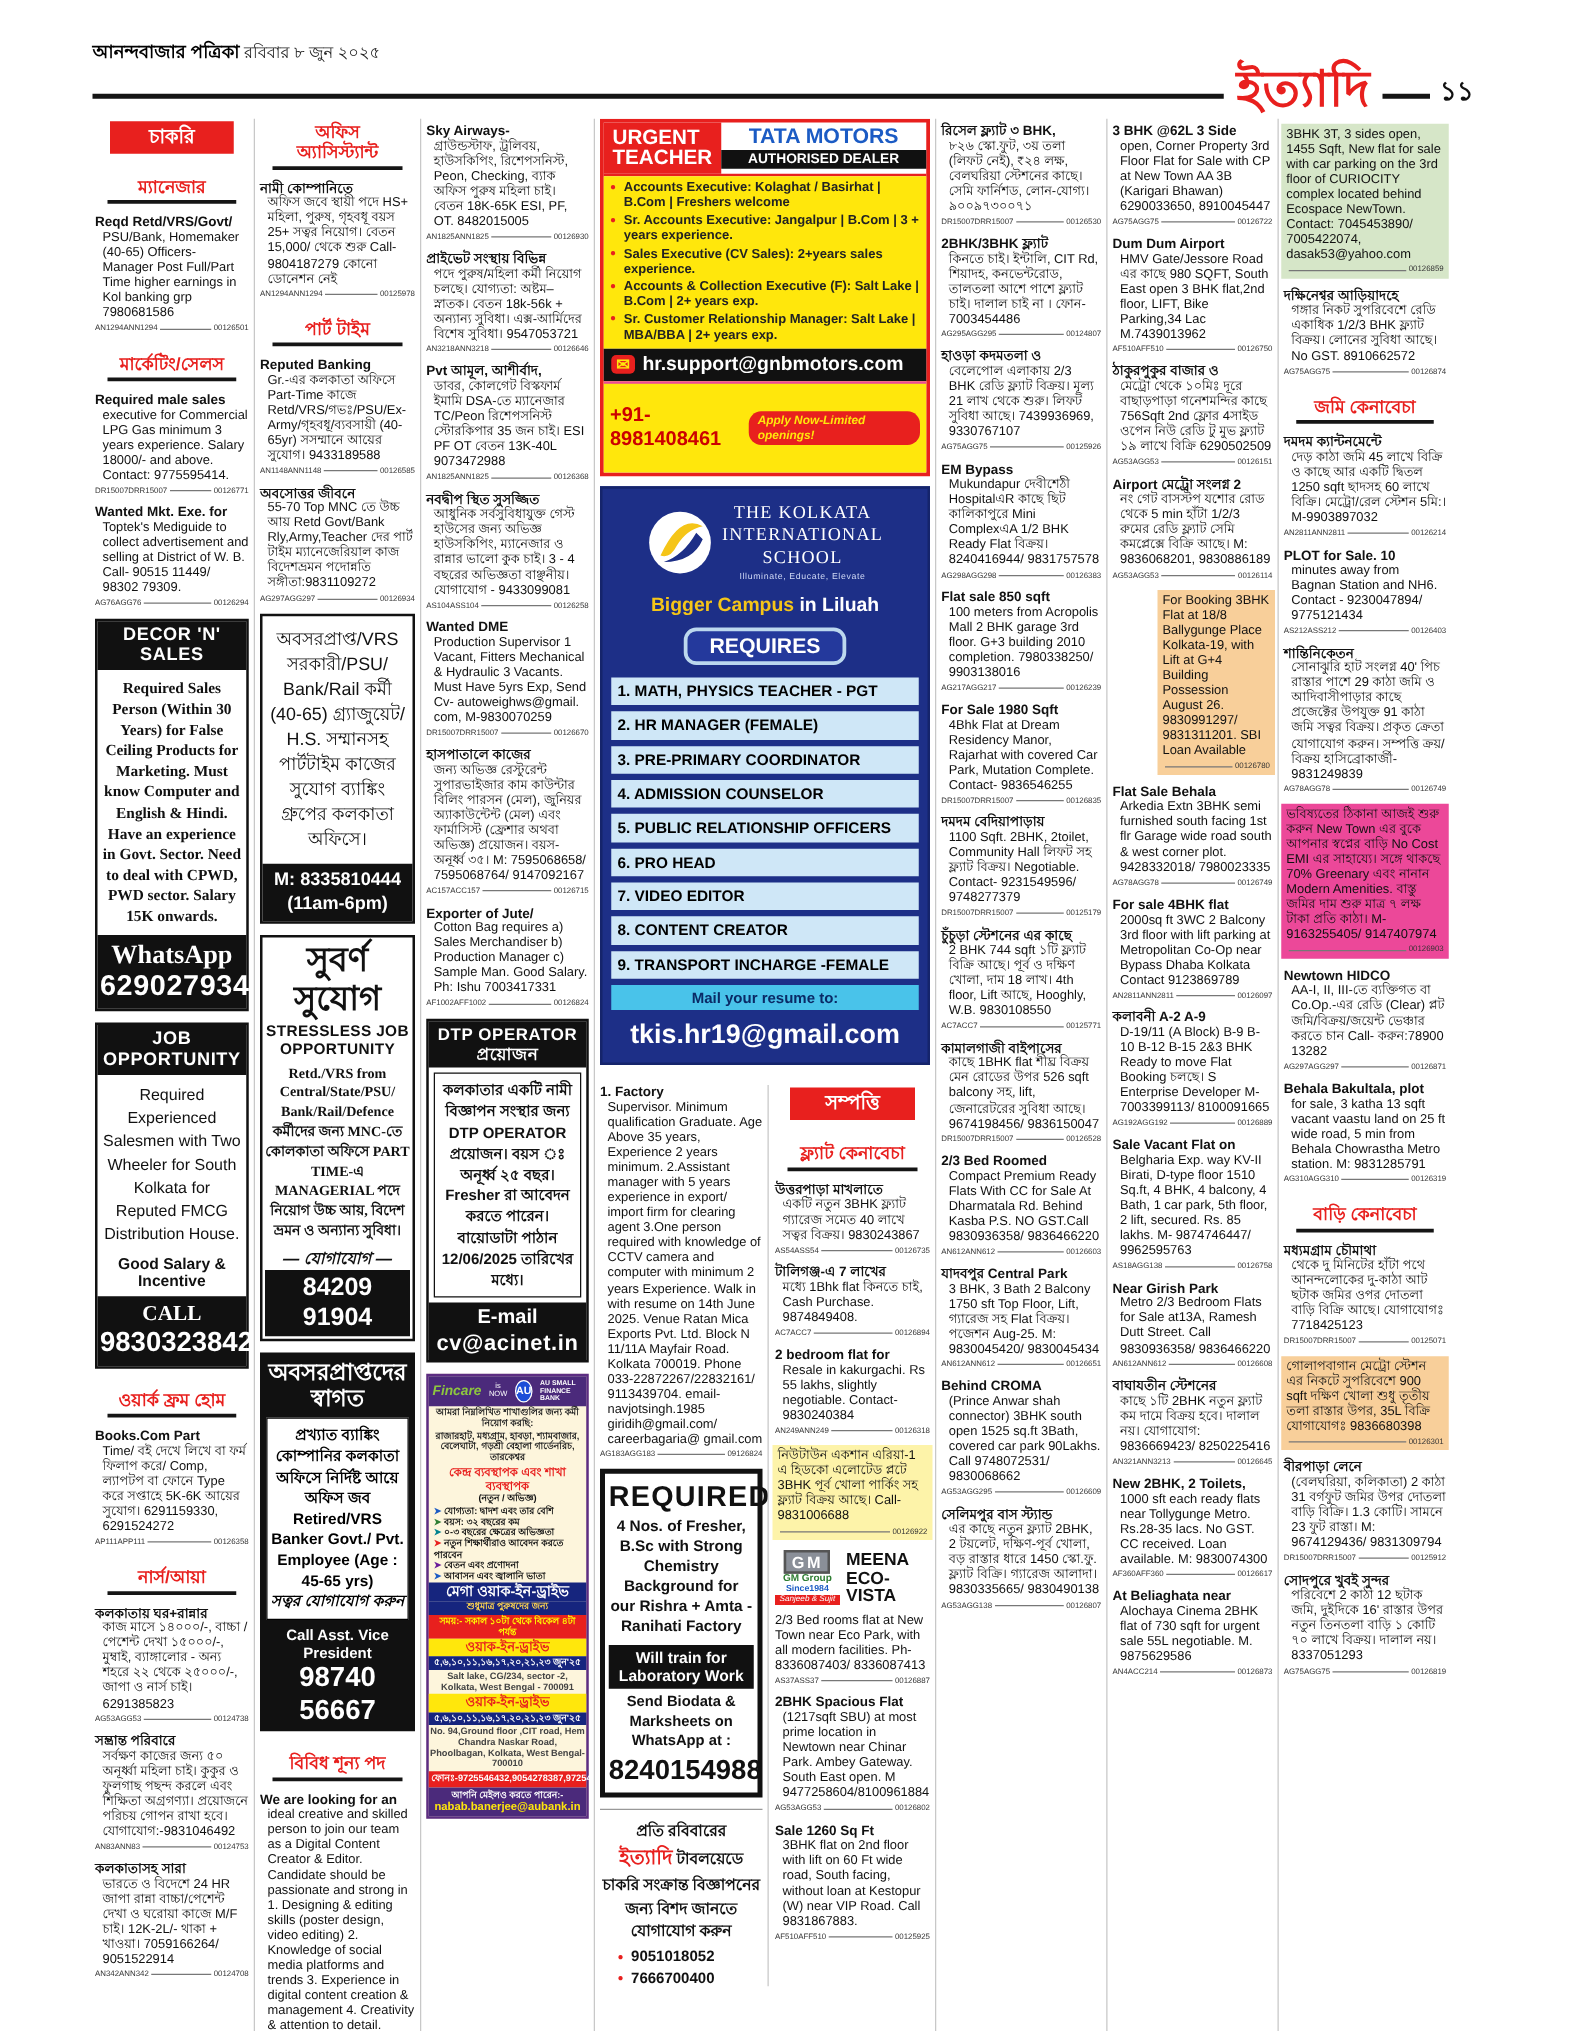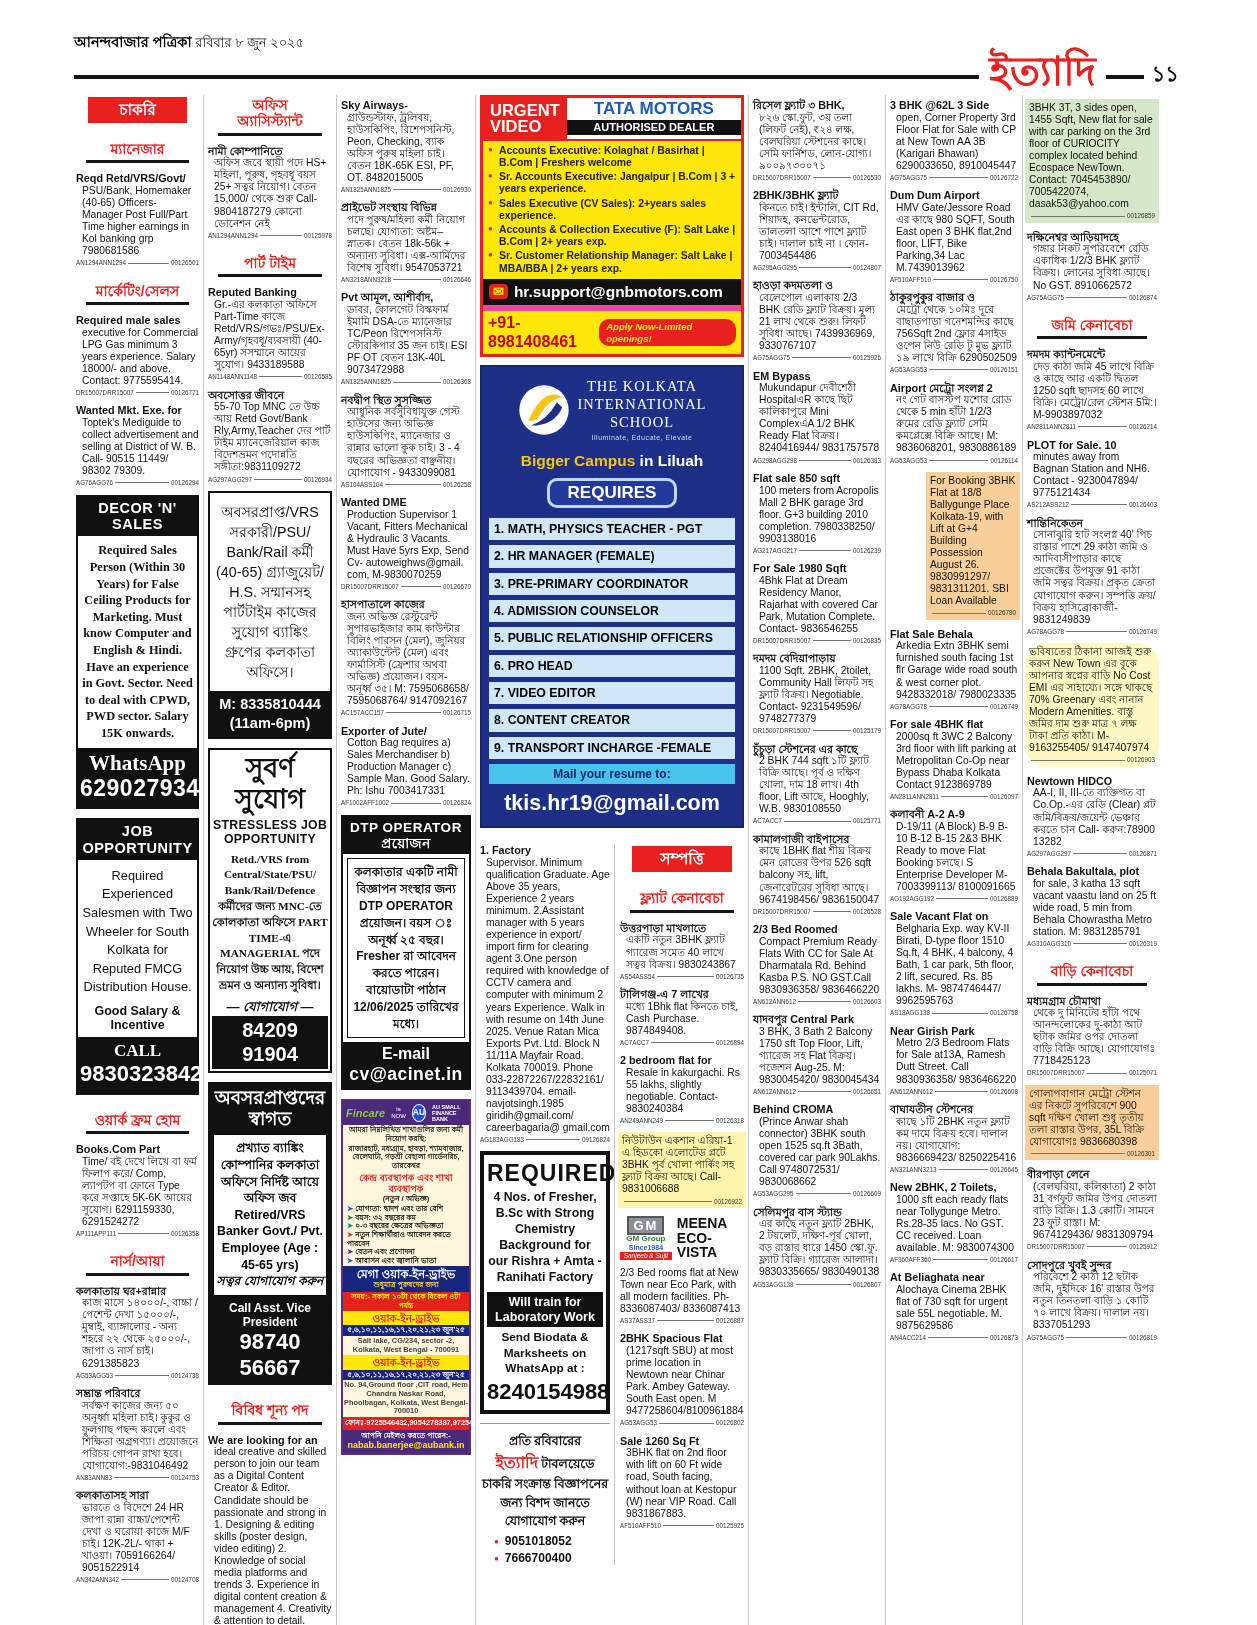--- a/index.html
+++ b/index.html
@@ -57,21 +57,21 @@
 .tata-top{display:flex;border-bottom:2px solid #e8201e}
 .urgent{background:#e8201e;color:#fff;font-weight:900;font-size:16.5px;line-height:1;padding:4px 7px}
 .tata-rt{flex:1;text-align:center}
 .tata-brand{color:#1b5bc4;font-weight:900;font-size:17px;padding:1px}
 .dealer{background:#111;color:#fff;font-weight:800;font-size:11px;padding:1px}
 .tata-body{background:#ffe70c;padding:4px 5px 2px}
 .tata-li{font-weight:700;color:#222;font-size:10.4px;margin-bottom:2px;padding-left:11px;position:relative}
 .tata-li::before{content:"●";color:#e8201e;position:absolute;left:0;font-size:8px}
 .tata-mail{background:#111;color:#fff;display:flex;align-items:center;gap:6px;padding:4px 6px;font-size:15.5px;font-weight:700}
 .env{background:#e8201e;color:#ffe70c;border-radius:4px;padding:0 4px;font-size:13px}
-.tata-foot{background:#ffe70c;display:flex;align-items:center;justify-content:flex-end;padding:3px 5px;border-top:6px solid #ec4899}
+.tata-foot{background:#ffe70c;display:flex;align-items:center;justify-content:flex-end;padding:17px 5px;border-top:2px solid #ec4899}
 .tata-ph{color:#c00;font-weight:900;font-size:16px}
 .apply{background:#e8201e;color:#ffe70c;font-style:italic;font-weight:700;font-size:9.5px;border-radius:10px;padding:2px 7px}
 .school{background:#1d2f87;padding:10px 7px 8px;color:#fff;margin-bottom:8px;text-align:center;border:2px solid #15246b}
 .sch-logo{display:flex;align-items:center;gap:8px;justify-content:center;text-align:center}
 .sch-name{font-family:"Liberation Serif",serif;font-size:14.5px;letter-spacing:1px;line-height:1.25}
 .sch-tag{font-size:7px;letter-spacing:.5px;color:#cfd8f5;margin-top:2px}
 .sch-campus{font-size:15.5px;font-weight:800;margin:10px 0 8px}
 .sch-campus .y{color:#f5c518}
 .sch-req{display:inline-block;border:3px solid #bcd8ee;border-radius:10px;padding:2px 18px;font-weight:900;font-size:17px;margin-bottom:5px;background:#24399c}
 .sch-li{background:#cfe7f7;color:#000;font-weight:800;font-size:12.3px;text-align:left;padding:4px 5px;margin:5px 0}
@@ -408,21 +408,21 @@
         <div class="bank-em">nabab.banerjee@aubank.in</div>
       </div>
     </div>
   </div>
 
   <div class="col w45">
     <div class="tata">
       <div class="tata-top">
         <div class="urgent">
             <div>URGENT</div>
-            <div>VIDEO</div>
+            <div>TEACHER</div>
           </div>
         <div class="tata-rt">
           <div class="tata-brand">TATA MOTORS</div>
           <div class="dealer">AUTHORISED DEALER</div>
         </div>
       </div>
       <div class="tata-body">
           <div class="tata-li">Accounts Executive: Kolaghat / Basirhat | B.Com | Freshers welcome</div>
           <div class="tata-li">Sr. Accounts Executive: Jangalpur | B.Com | 3 + years experience.</div>
           <div class="tata-li">Sales Executive (CV Sales): 2+years sales experience.</div>
@@ -876,21 +876,21 @@
         </div>
         <div class="ad">
           <div class="t">শান্তিনিকেতন</div>
           <div class="b">সোনাঝুরি হাট সংলগ্ন 40' পিচ রাস্তার পাশে 29 কাঠা জমি ও আদিবাসীপাড়ার কাছে প্রজেক্টের উপযুক্ত 91 কাঠা জমি সত্বর বিক্রয়। প্রকৃত ক্রেতা যোগাযোগ করুন। সম্পত্তি ক্রয়/ বিক্রয় হাসিব্রোকার্জী- 9831249839</div>
           <div class="code">
             <span>AG78AGG78</span>
             <i class="ln"></i>
             <span>00126749</span>
           </div>
         </div>
-        <div class="ad hl" style="background: #fef9c3; border-radius: 22px;">
+        <div class="ad hl" style="background: #ec4899;">
           <div class="b">ভবিষ্যতের ঠিকানা আজই শুরু করুন New Town এর বুকে আপনার স্বপ্নের বাড়ি No Cost EMI এর সাহায্যে। সঙ্গে থাকছে 70% Greenary এবং নানান Modern Amenities. বাস্তু জমির দাম শুরু মাত্র ৭ লক্ষ টাকা প্রতি কাঠা। M- 9163255405/ 9147407974</div>
           <div class="code">
             <span></span>
             <i class="ln"></i>
             <span>00126903</span>
           </div>
         </div>
         <div class="ad">
           <div class="t">Newtown HIDCO</div>
           <div class="b">AA-I, II, III-তে ব্যক্তিগত বা Co.Op.-এর রেডি (Clear) প্লট জমি/বিক্রয়/জয়েন্ট ভেঞ্চার করতে চান Call- করুন:78900 13282</div>

